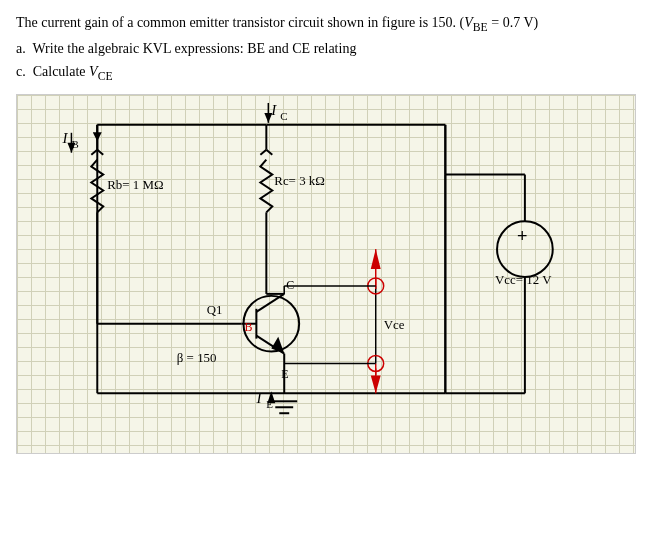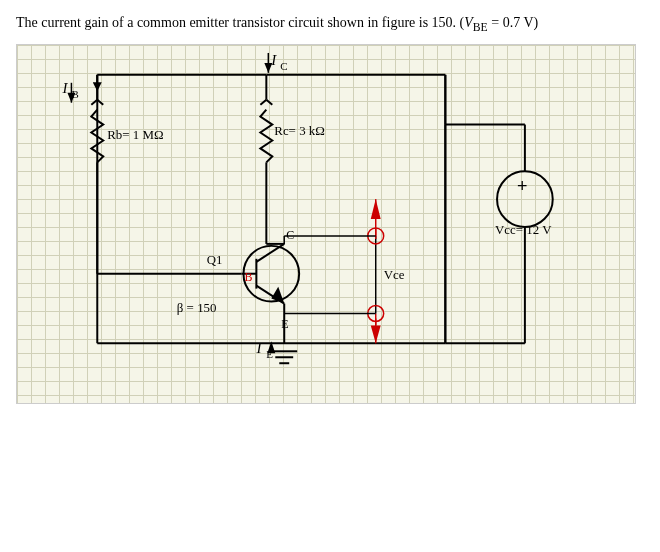--- a/index.html
+++ b/index.html
@@ -54,20 +54,22 @@
   </style>
 </head>
 <body>
 
 <div class="page">
 
   <div class="problem-text">
     <p>
       The current gain of a common emitter transistor circuit shown in figure is 150. (<span class="italic">V</span><sub>BE</sub> = 0.7 V)
     </p>
+    <p>a.&nbsp; Write the algebraic KVL expressions: BE <span>and</span> CE relating</p>
+    <p>c.&nbsp; Calculate <span class="italic">V</span><sub>CE</sub></p>
   </div>
 
   <div class="circuit-area">
     <svg class="circuit-svg" viewBox="0 0 620 360" xmlns="http://www.w3.org/2000/svg">
 
       <line x1="80" y1="30" x2="80" y2="300" stroke="#000" stroke-width="2"></line>
 
       <line x1="80" y1="300" x2="430" y2="300" stroke="#000" stroke-width="2"></line>
 
       <line x1="430" y1="300" x2="430" y2="80" stroke="#000" stroke-width="2"></line>

